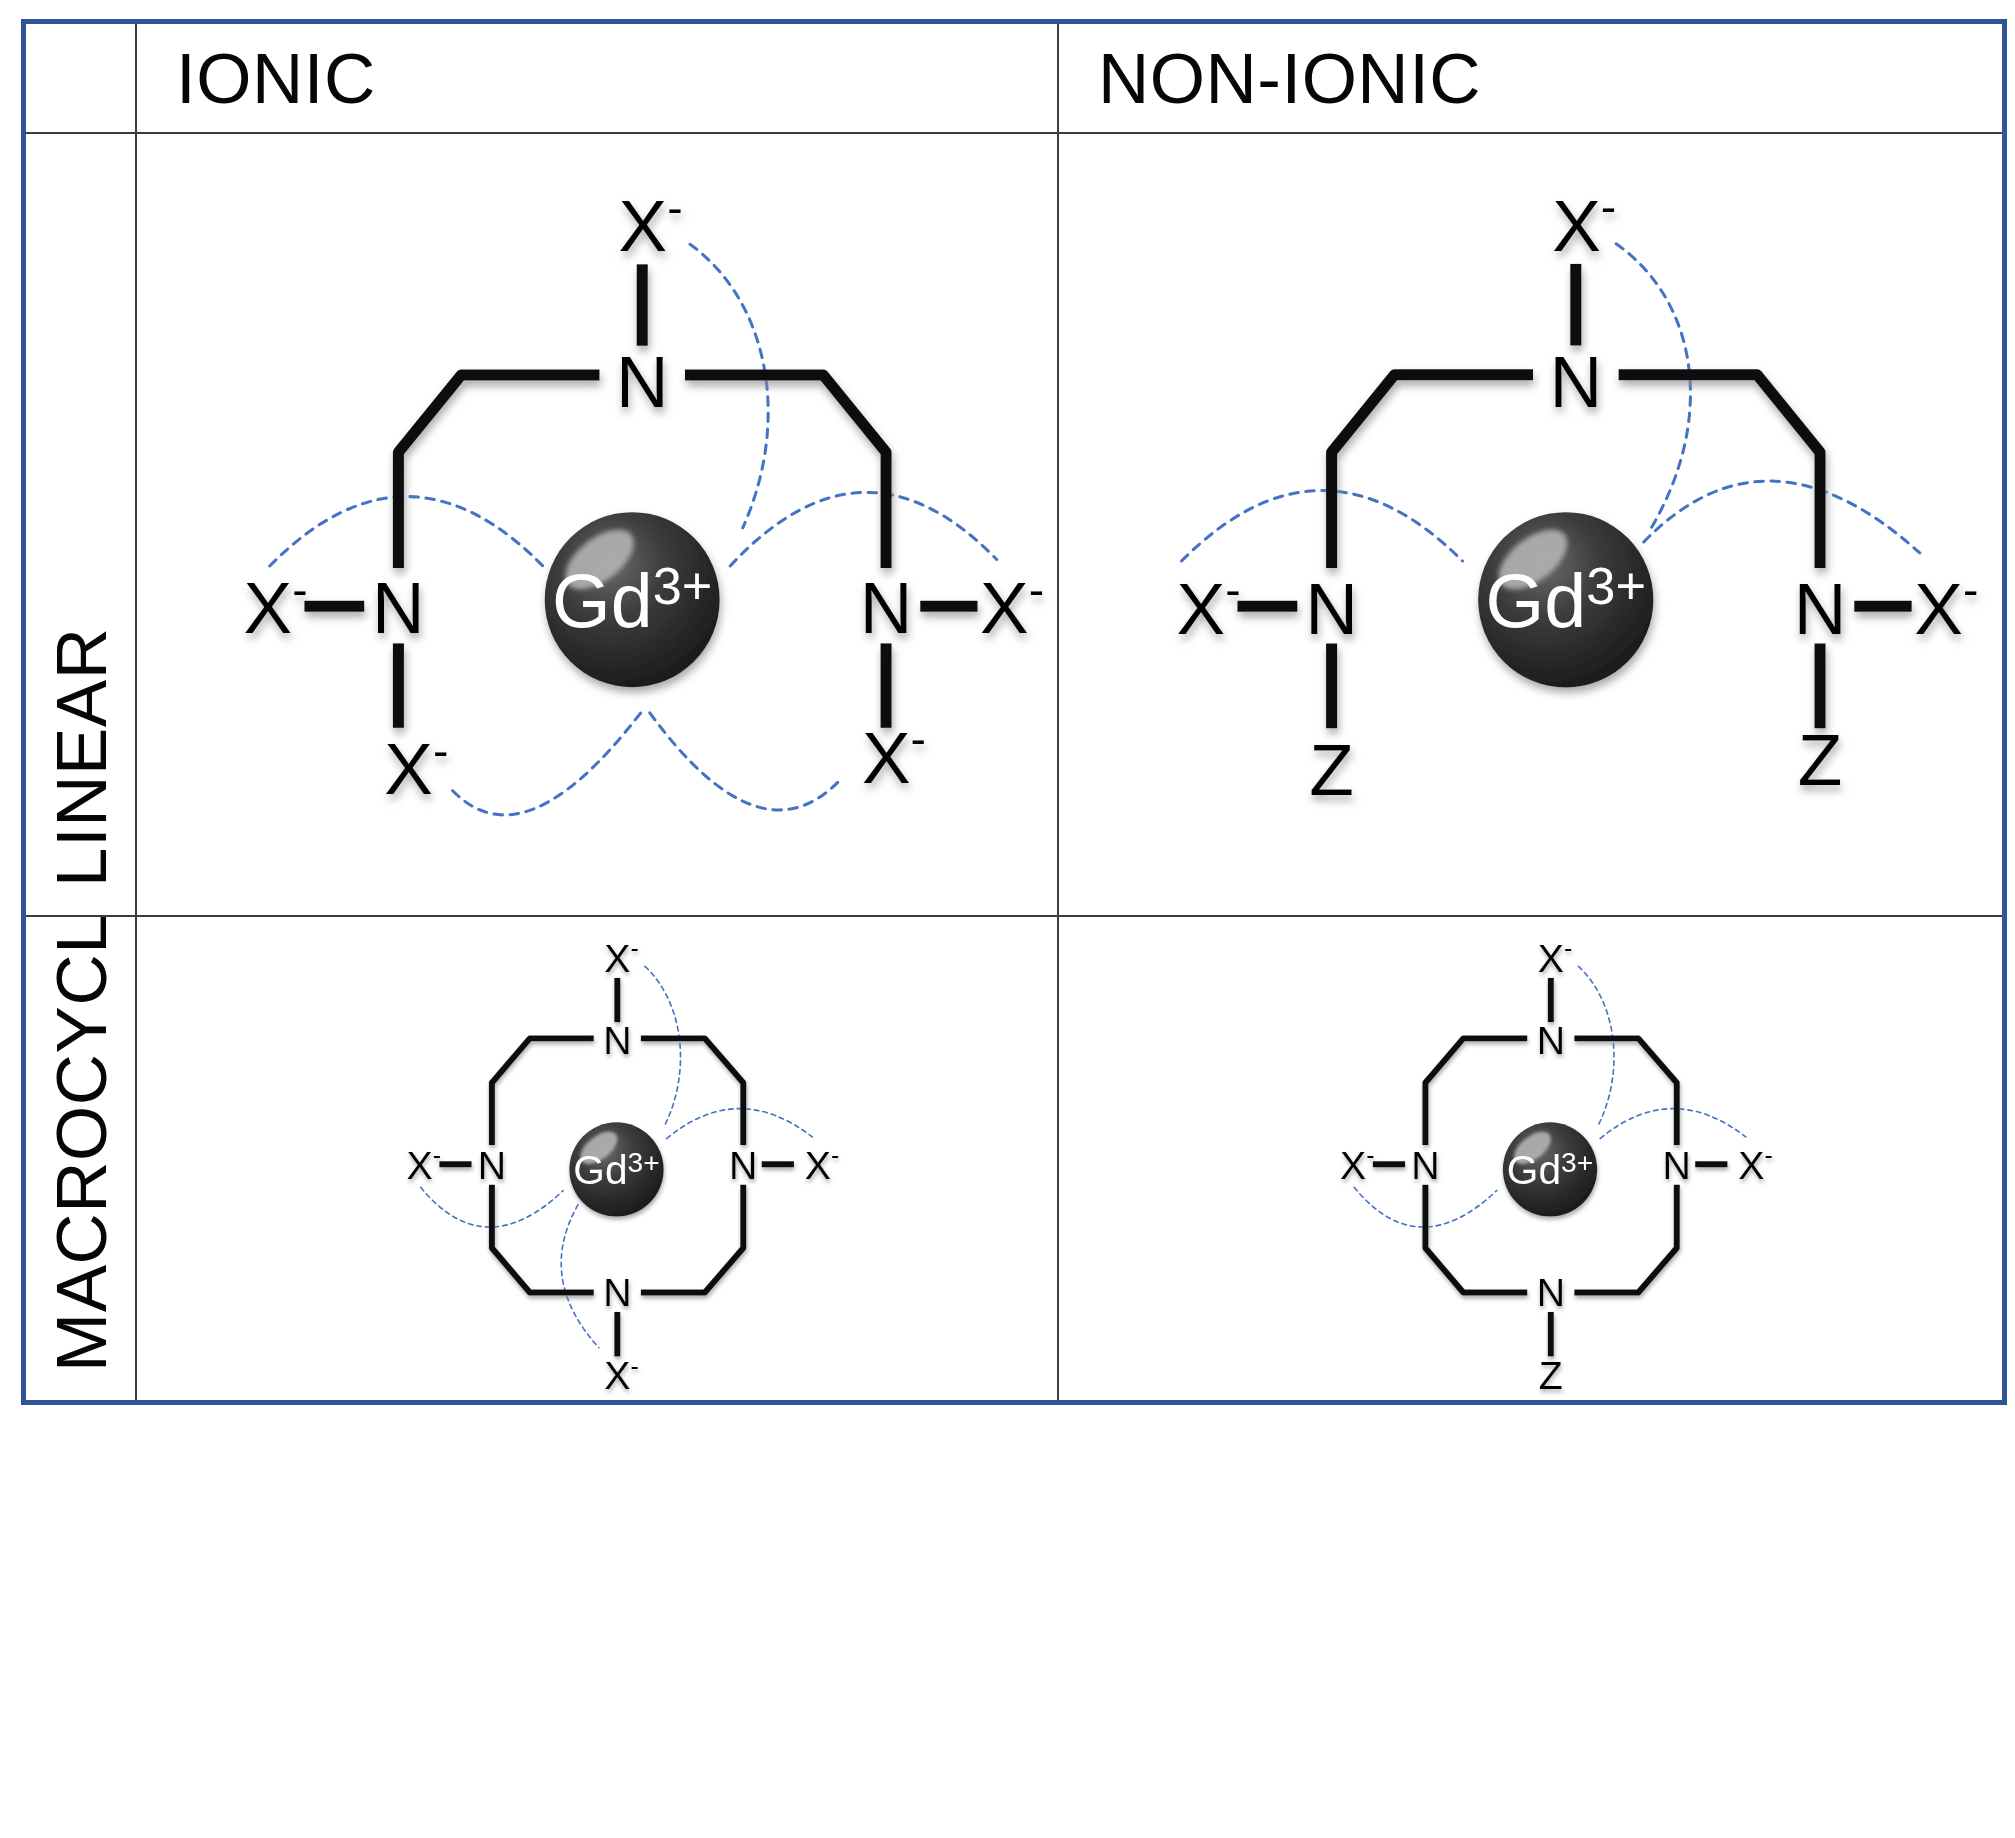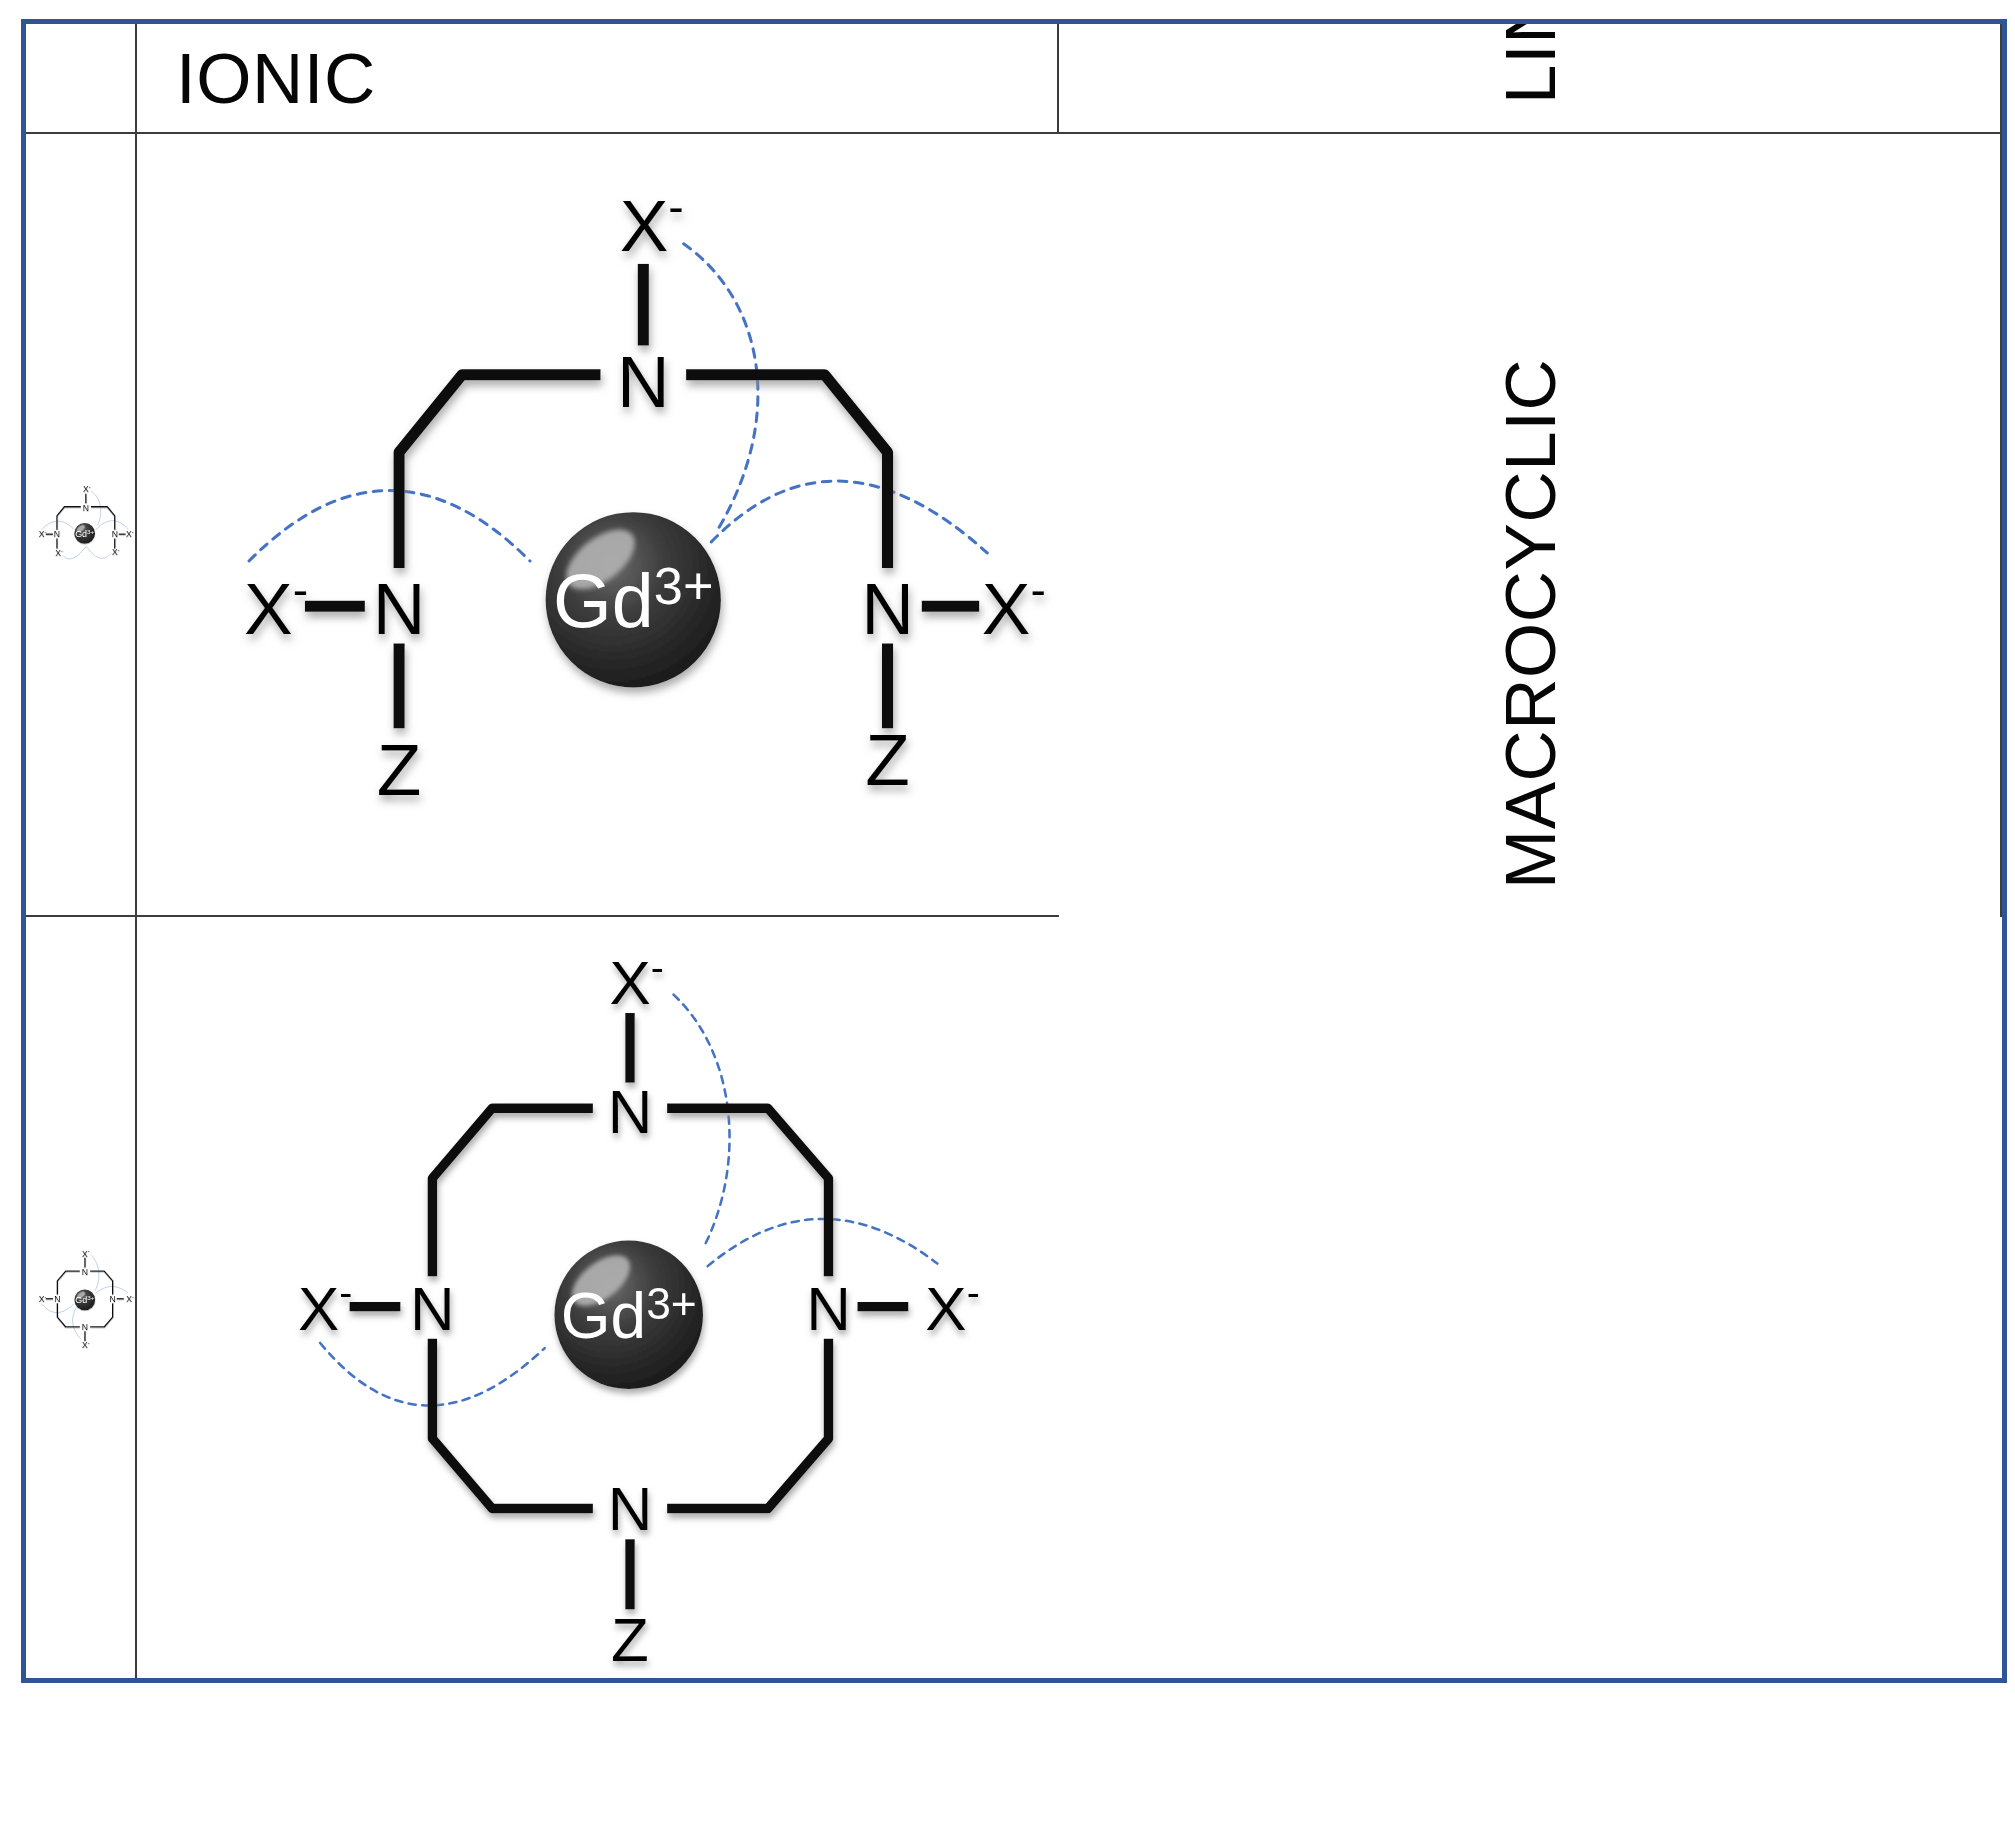--- a/index.html
+++ b/index.html
@@ -3,21 +3,21 @@
 <meta charset="utf-8">
 <style>
   :root{
     --frame-border:#2F5597; --grid-line:#3C3C3C; --bond:#0D0D0D; --arc-dashed:#4472C4;
     --text:#060606; --sphere-light:#6A6A6A; --sphere-mid:#3C3C3C; --sphere-dark:#161616;
     --sphere-highlight:#B2B2B2; --gd-text:#FFFFFF; --background:#FFFFFF;
   }
   *{box-sizing:border-box;}
   html,body{margin:0;padding:0;background:var(--background);}
   body{width:2015px;height:1839px;position:relative;font-family:"Liberation Sans",sans-serif;color:var(--text);}
-  .frame{position:absolute;left:21px;top:19px;width:1986px;height:1664px;border:5px solid var(--frame-border);background:var(--background);}
+  .frame{position:absolute;left:21px;top:19px;width:1986px;height:1386px;border:5px solid var(--frame-border);background:var(--background);}
   .grid{display:grid;width:100%;height:100%;grid-template-columns:111px 922px 1fr;grid-template-rows:110px 783px 1fr;}
   .cell{position:relative;overflow:hidden;}
   .b-r{border-right:2.5px solid var(--grid-line);}
   .b-b{border-bottom:2.5px solid var(--grid-line);}
   .hdr{display:flex;align-items:center;padding-left:39px;font-size:71px;letter-spacing:0.5px;white-space:nowrap;}
   .rowlabel span{position:absolute;bottom:28px;left:calc(50% + 36px);transform-origin:left bottom;transform:rotate(-90deg);font-size:71px;line-height:71px;white-space:nowrap;letter-spacing:0.5px;}
   svg.structure{display:block;width:100%;height:100%;}
   .bond{stroke:var(--bond);stroke-width:22;fill:none;stroke-linejoin:round;stroke-linecap:butt;}
   .arc{stroke:var(--arc-dashed);stroke-width:6;fill:none;stroke-dasharray:17 15;stroke-linecap:round;}
   .atom{font-family:"Liberation Sans",sans-serif;font-size:145px;font-weight:400;fill:var(--text);}
@@ -46,20 +46,23 @@
   </defs>
 </svg>
 
 <div class="frame">
   <div class="grid">
 
     <div class="cell b-r b-b"></div>
     <div class="cell b-r b-b hdr">
         <span>IONIC</span>
       </div>
+    <div class="cell b-b hdr">
+        <span>NON-IONIC</span>
+      </div>
 
     <div class="cell b-r b-b rowlabel">
         <span>LINEAR</span>
       </div>
 
     <div class="cell b-r b-b">
       <svg class="structure" viewBox="0 0 1830 1551" preserveAspectRatio="xMidYMid meet">
         <g>
           <path class="arc" d="M 1100 218 C 1255 330 1302 565 1205 782"></path>
           <path class="arc" d="M 264 858 Q 540 578 815 866"></path>

